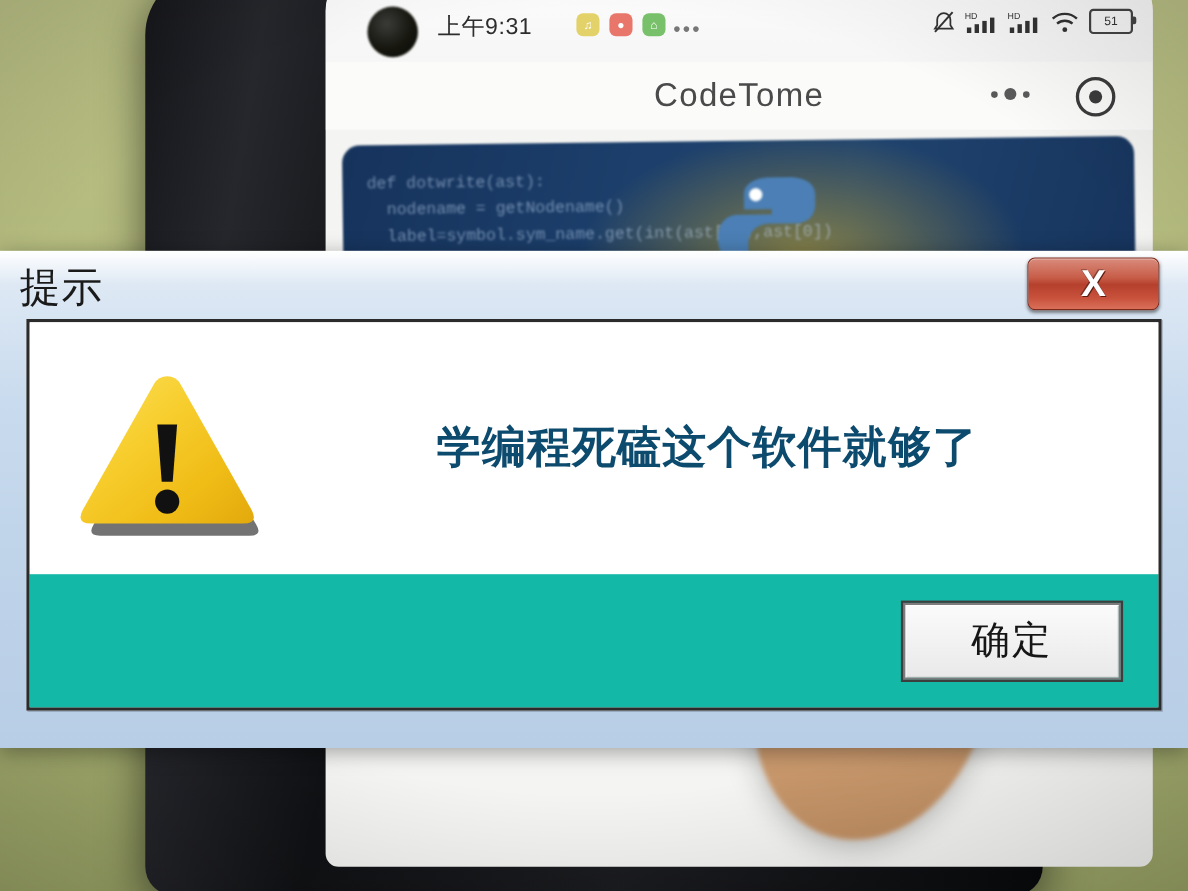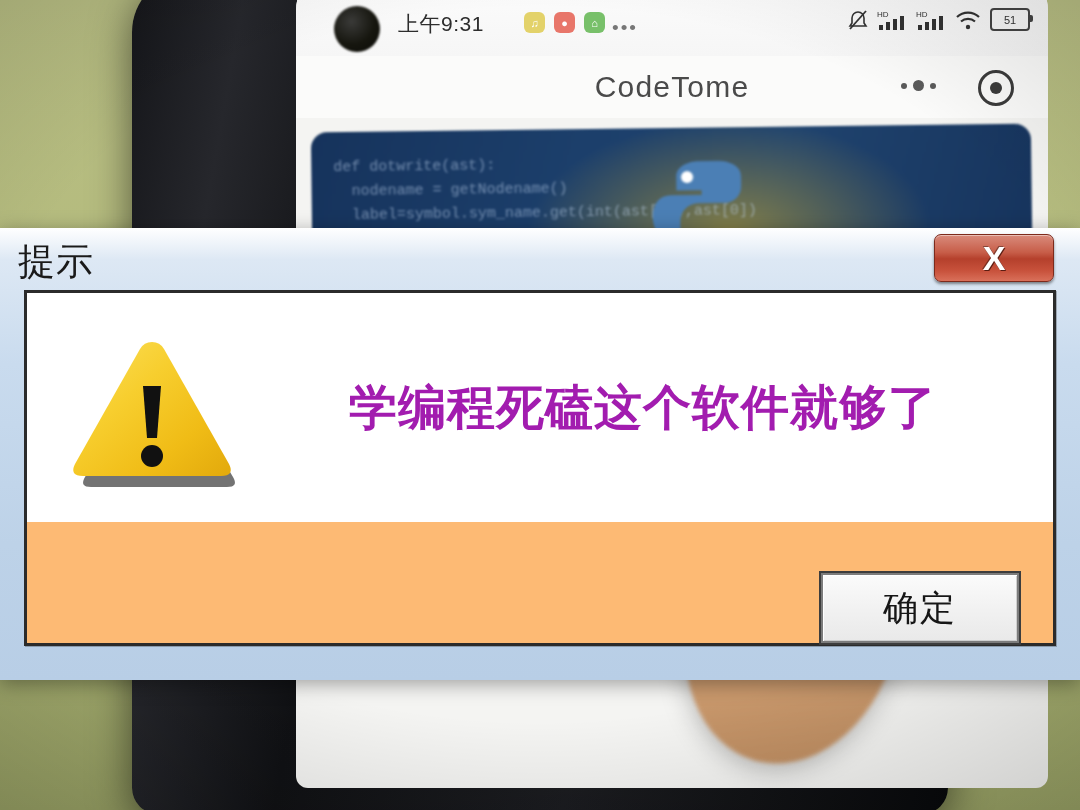--- a/index.html
+++ b/index.html
@@ -322,35 +322,35 @@
     display: flex;
     align-items: center;
     justify-content: center;
     flex-shrink: 0;
   }
   .warn-icon { width: 178px; height: 160px; display: block; }
   .msg-text {
     flex: 1;
     padding-right: 44px;
     text-align: center;
-    font-size: 48px;
+    font-size: 40px;
     font-weight: bold;
-    color: #a21caf;
+    color: #0c4a6e;
     line-height: 1.12;
     letter-spacing: 1px;
   }
   .footer-area {
     position: absolute;
     left: 0;
     top: 229px;
     width: 100%;
     height: 121px;
-    background: #fdba74;
-    display: flex;
-    align-items: flex-end;
+    background: #14b8a6;
+    display: flex;
+    align-items: center;
     justify-content: flex-end;
     padding-right: 34px;
     box-sizing: border-box;
   }
   .ok-btn {
     width: 194px;
     height: 66px;
     background: linear-gradient(180deg, #fbfbfb 0%, #f2f2f2 48%, #e9e9e9 100%);
     border: 2px solid #7c7c7c;
     outline: 2px solid #3d3d3d;

